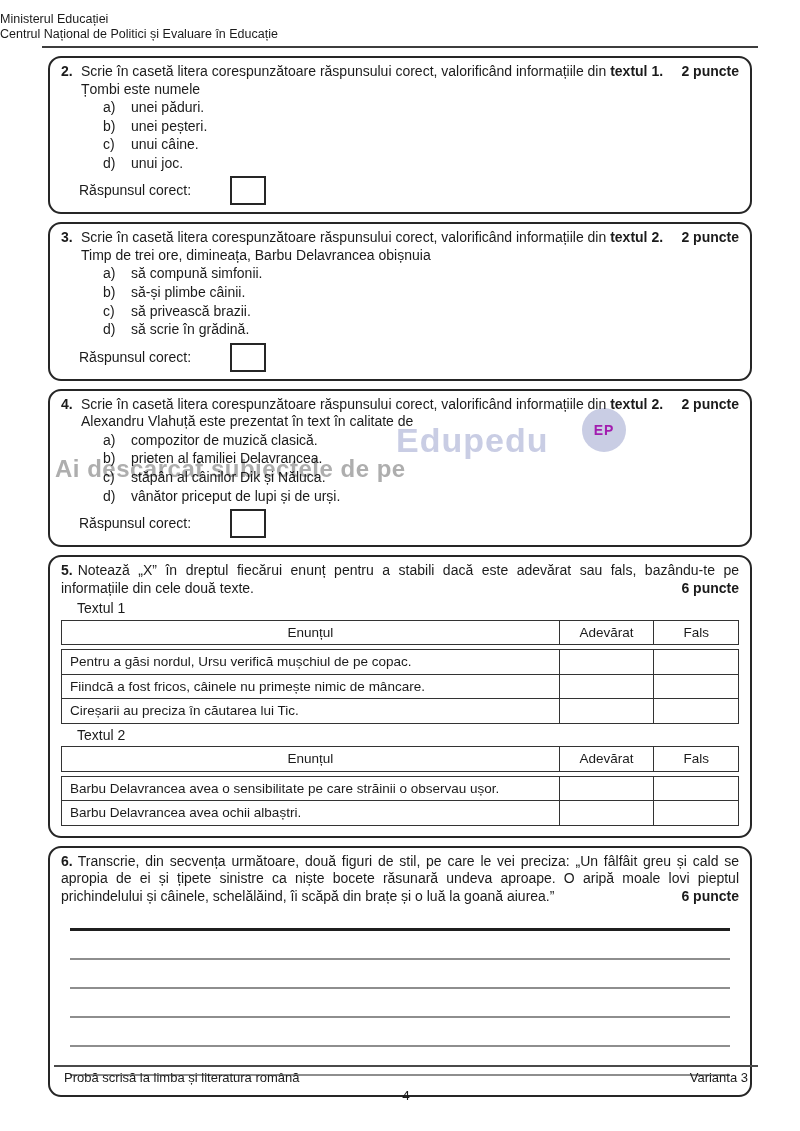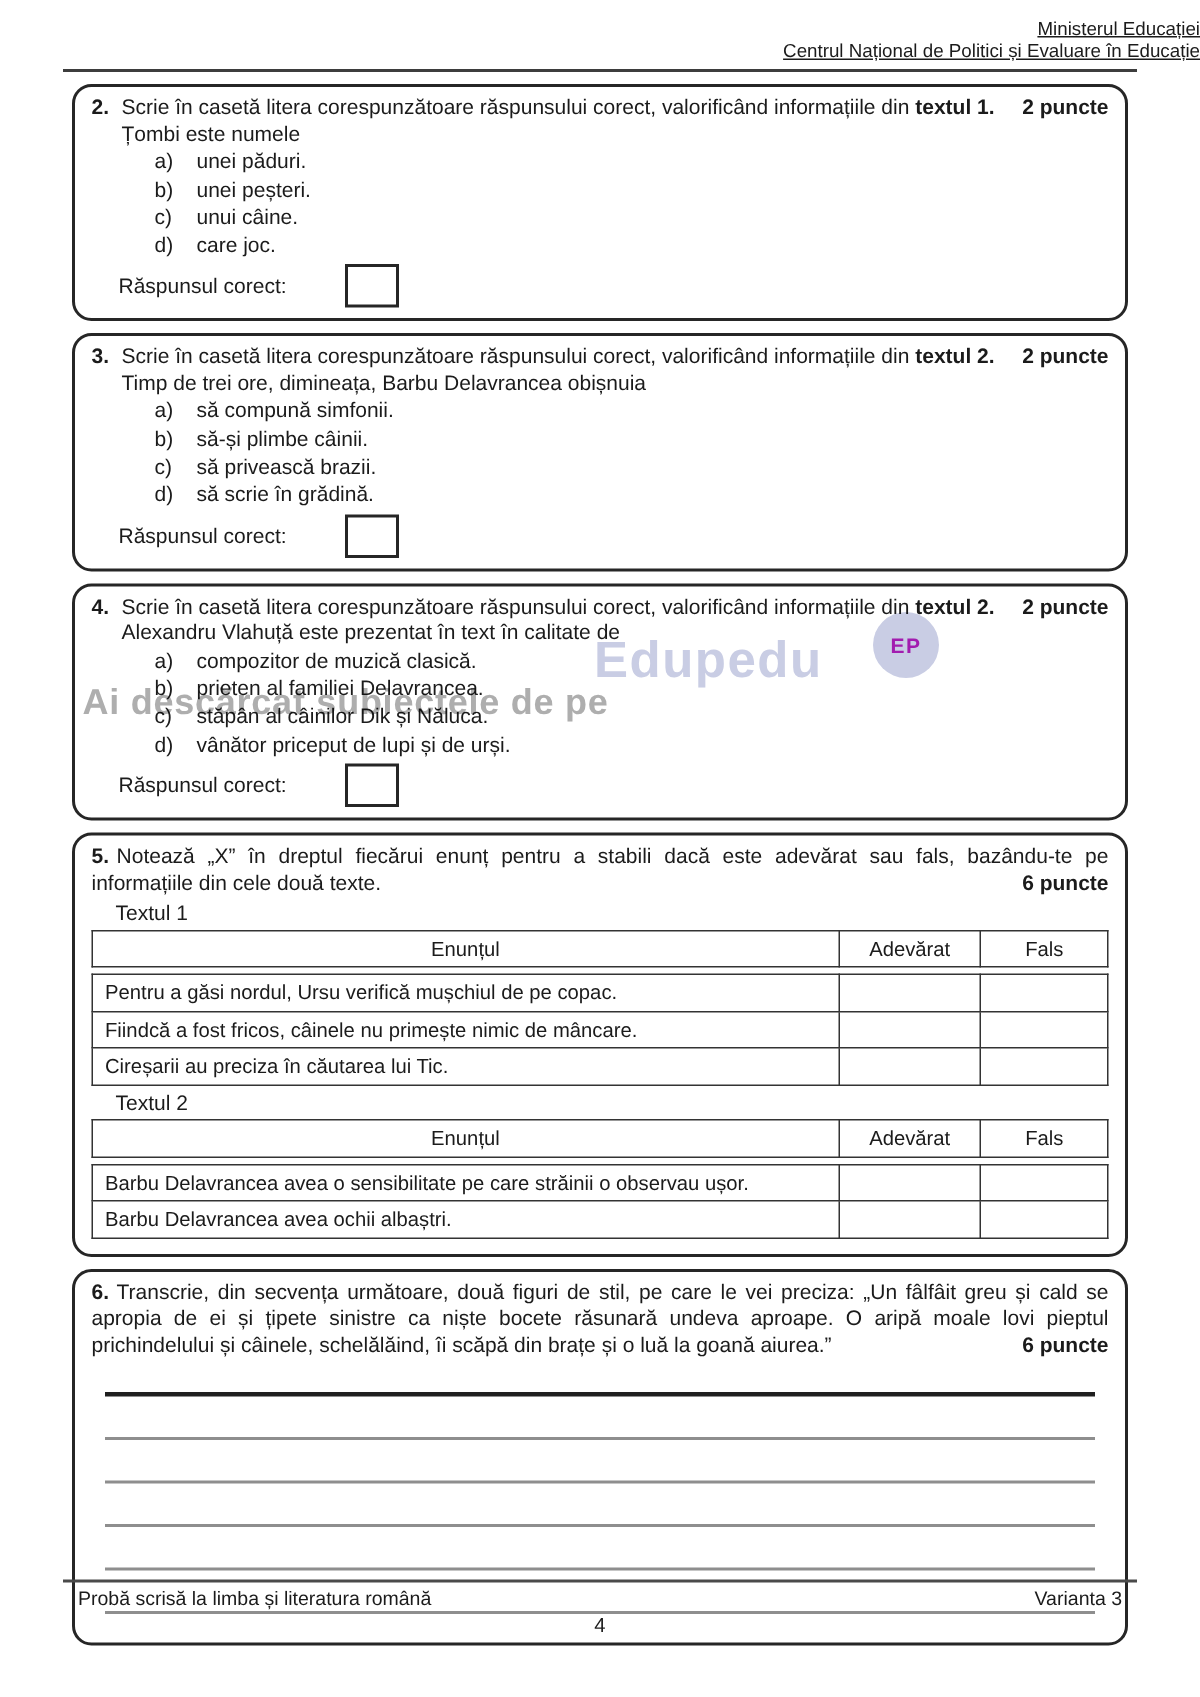--- a/index.html
+++ b/index.html
@@ -8,21 +8,21 @@
     position: relative;
     width: 800px;
     height: 1131px;
     background: #ffffff;
     overflow: hidden;
     font-family: "Liberation Sans", sans-serif;
     color: #1b1b1b;
   }
 
   
-  .doc-header { text-align: right; padding-top: 12px; font-size: 12.5px; line-height: 15px; text-decoration: underline; }
+  .doc-header { text-align: left; padding-top: 12px; font-size: 12.5px; line-height: 15px; }
   .header-rule { margin: 4px 42px 0 42px; border-bottom: 2px solid #3d3d3d; }
 
   
   .qbox {
     margin: 8px 48px 7px 48px;
     border: 2px solid #262626;
     border-radius: 13px;
     padding: 5px 11px 7px 11px;
     position: relative;
     background: transparent;
@@ -60,21 +60,21 @@
   }
   .tf-table td { border: 1px solid #333; padding: 3px 8px; height: 24px; }
   .body-table { margin-top: 4px; margin-bottom: 3px; }
 
   
   .wlines { margin: 0 9px 12px 9px; }
   .wline { height: 29px; border-bottom: 2px solid #8e8e8e; }
   .wline.first { height: 26px; border-bottom: 3px solid #1f1f1f; }
 
   
-  .doc-footer { position: absolute; left: 0; right: 0; bottom: 40px; }
+  .doc-footer { position: absolute; left: 0; right: 0; bottom: 28px; padding-left: 12px; }
   .footer-rule { margin: 0 42px; border-top: 2px solid #4a4a4a; }
   .footer-row {
     display: flex; justify-content: space-between;
     margin: 3px 52px 0 52px; font-size: 13px;
   }
   .page-num { text-align: center; font-size: 13.5px; margin-top: 3px; }
 
   
   .watermark {
     position: absolute; inset: 0; pointer-events: none;
@@ -121,21 +121,21 @@
     <div class="opt">
       <span class="opt-letter">b)</span>
         <span>unei peșteri.</span>
     </div>
     <div class="opt">
       <span class="opt-letter">c)</span>
         <span>unui câine.</span>
     </div>
     <div class="opt">
       <span class="opt-letter">d)</span>
-        <span>care joc.</span>
+        <span>unui joc.</span>
     </div>
     <div class="answer-row">
       <span>Răspunsul corect:</span>
       <span class="answer-box"></span>
     </div>
   </section>
 
   <section class="qbox">
     <div class="q-head">
       <span class="q-num">3.</span>

